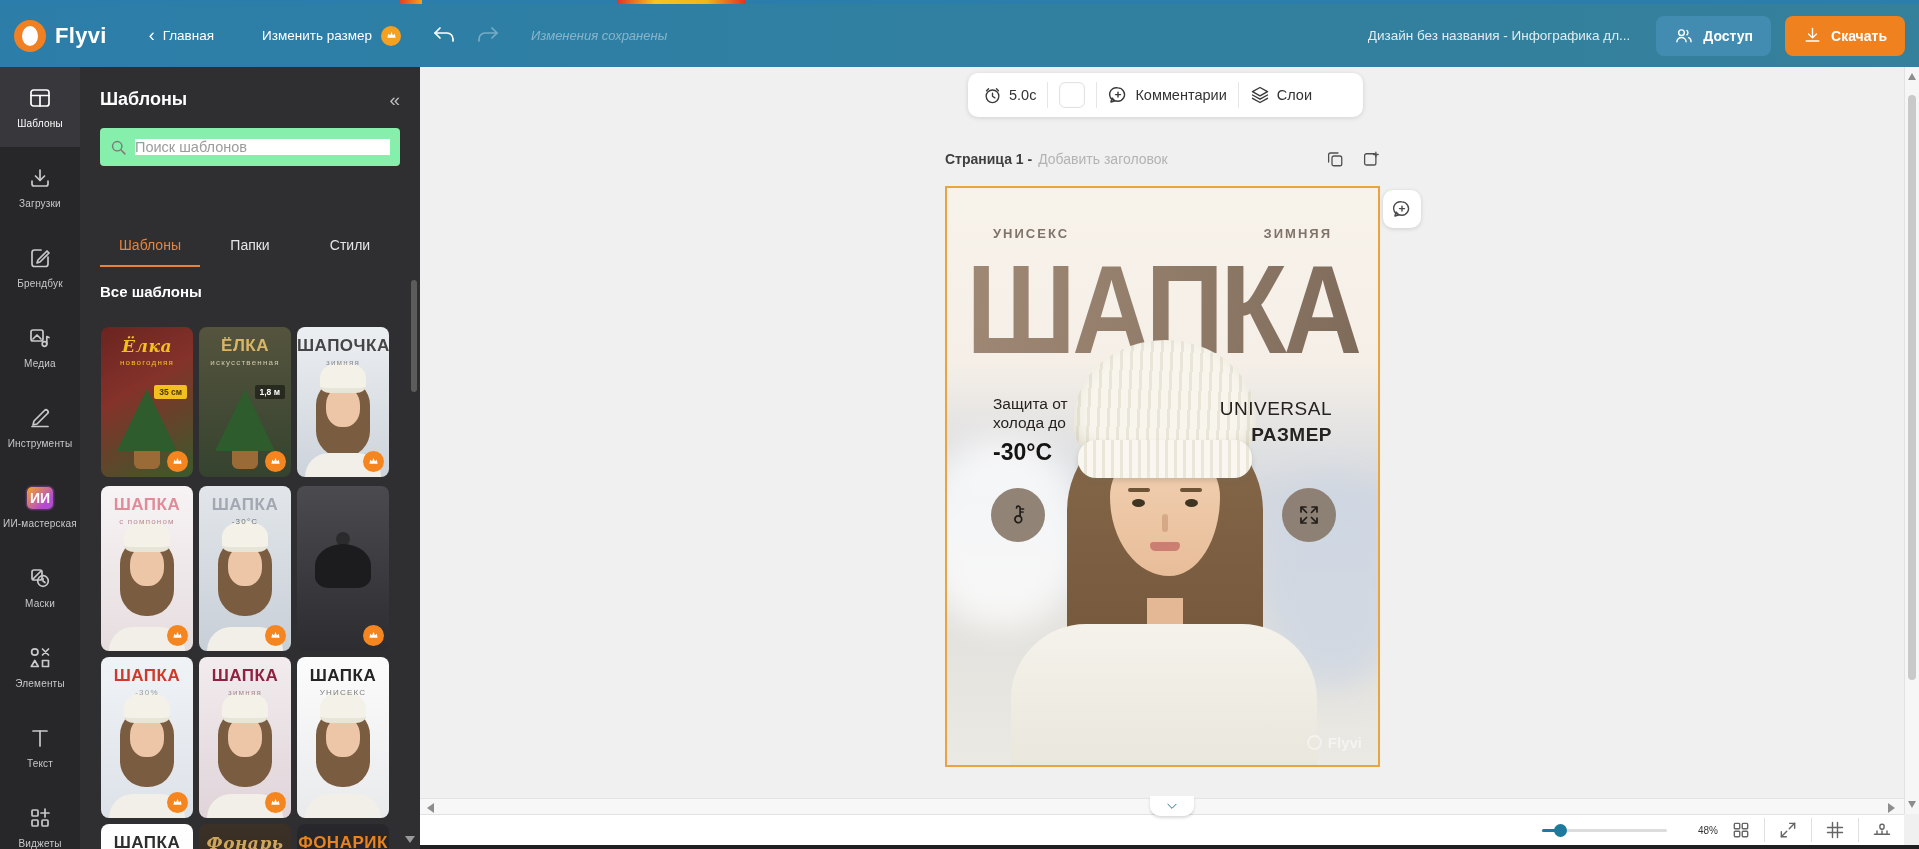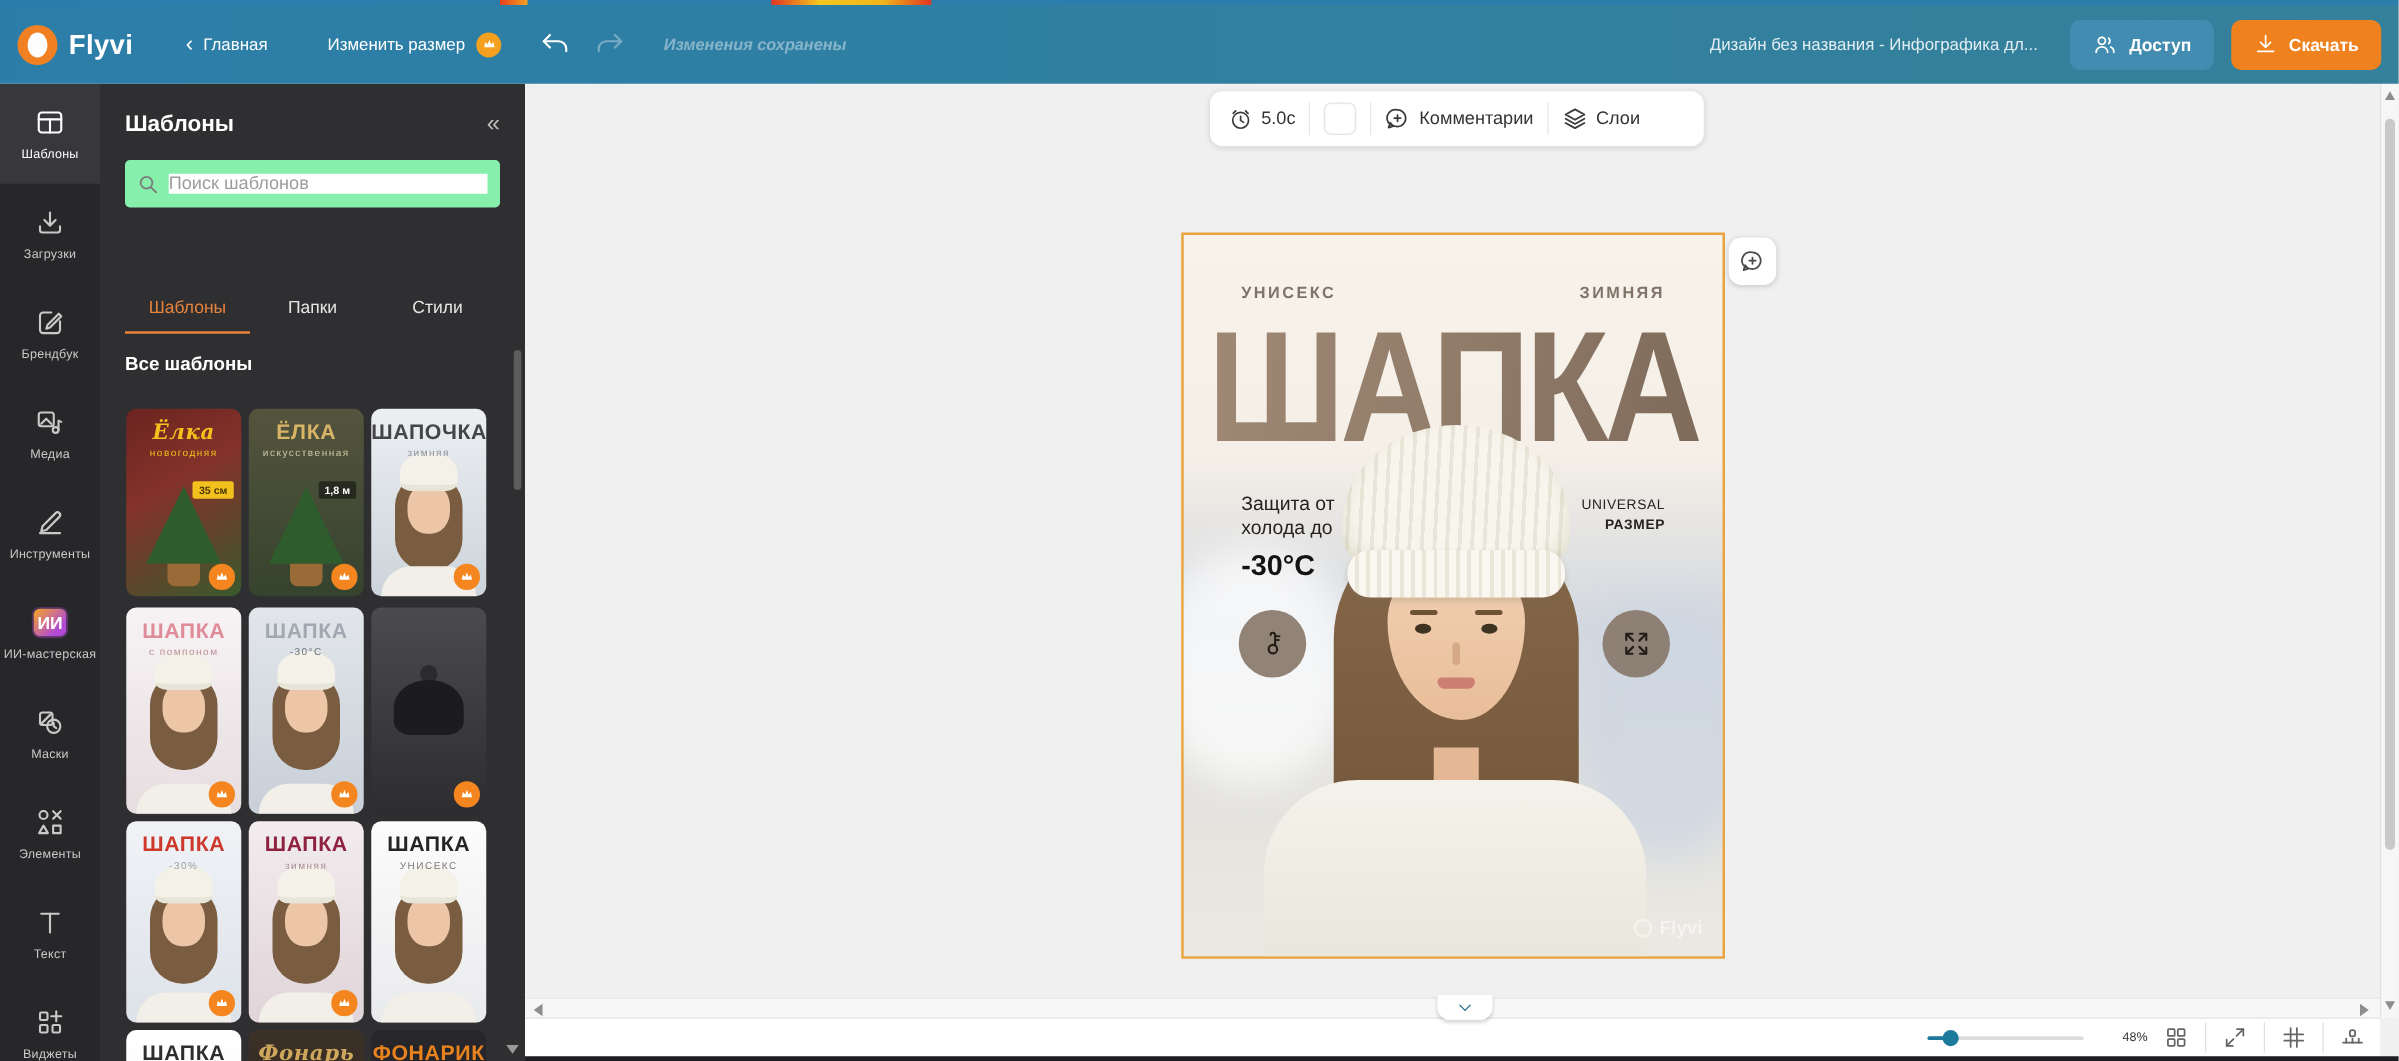--- a/index.html
+++ b/index.html
@@ -22,21 +22,21 @@
   .logo { display:flex; align-items:center; gap:9px; cursor:pointer; }
   .logo-mark { width:32px; height:32px; border-radius:50%; background:#f08021; position:relative; }
   .logo-mark::after { content:""; position:absolute; left:8px; top:6px; width:16px; height:20px; border-radius:50%; background:#fdfdfd; }
   .logo-text { font-size:22px; font-weight:700; letter-spacing:.3px; }
   .tb-home { margin-left:42px; display:flex; align-items:center; gap:8px; font-size:13.5px; cursor:pointer; }
   .tb-home .chev { font-size:18px; line-height:1; margin-top:-2px; }
   .tb-resize { margin-left:48px; display:flex; align-items:center; gap:9px; font-size:13.5px; cursor:pointer; }
   .crown-badge { width:20px; height:20px; border-radius:50%; background:#f5a11f; display:flex; align-items:center; justify-content:center; color:#fff; }
   .tb-undo,.tb-redo { margin-left:30px; width:26px; height:26px; color:#fff; cursor:pointer; }
   .tb-redo { margin-left:18px; opacity:.35; }
-  .tb-saved { margin-left:30px; font-size:13px; font-style:italic; color:rgba(255,255,255,.42);font-weight:bold; }
+  .tb-saved { margin-left:30px; font-size:13px; font-style:italic; color:rgba(255,255,255,.42); }
   .tb-doc { margin-left:auto; font-size:13.5px; color:rgba(255,255,255,.85); max-width:280px; white-space:nowrap; overflow:hidden; }
   .tb-btn { height:40px; border:none; border-radius:8px; display:flex; align-items:center; gap:9px; padding:0 18px;
     color:#fff; font-size:14px; font-weight:600; font-family:inherit; cursor:pointer; }
   .btn-access { margin-left:26px; background:#418cb0; }
   .btn-download { margin-left:14px; background:#f0811f; }
 
   
   .sidebar { position:absolute; left:0; top:67px; width:80px; height:782px; background:#27272a; z-index:30; overflow:hidden; }
   .side-item { height:80px; display:flex; flex-direction:column; align-items:center; justify-content:center; gap:7px; color:#c9c9c9; cursor:pointer; }
   .side-item.active { background:#37373c; color:#ffffff; }
@@ -125,21 +125,21 @@
   .w-face .nose { position:absolute; left:52px; top:70px; width:6px; height:18px; border-radius:3px; background:rgba(200,150,115,.6); }
   .w-face .lips { position:absolute; left:40px; top:98px; width:30px; height:9px; border-radius:5px 5px 8px 8px; background:#cd7e72; }
   .w-hat { position:absolute; left:127px; top:152px; width:182px; height:128px; border-radius:50% 50% 42% 42%/62% 62% 30% 30%;
     background:repeating-linear-gradient(93deg,#f7f5ec 0 7px,#e9e6d9 7px 10px); z-index:6;
     box-shadow:inset 0 -8px 14px rgba(160,150,120,.25); }
   .w-brim { position:absolute; left:131px; top:252px; width:174px; height:38px; border-radius:18px;
     background:repeating-linear-gradient(90deg,#f9f7ef 0 6px,#eae7da 6px 9px); z-index:6;
     box-shadow:0 3px 5px rgba(120,110,90,.25); }
   .d-left { position:absolute; left:46px; top:206px; z-index:7; color:#262220; font-size:15.5px; line-height:19px; }
   .d-temp { margin-top:11px; font-size:23px; font-weight:700; color:#161412; }
-  .d-right { position:absolute; right:46px; top:210px; z-index:7; text-align:right; color:#262220; font-size:11px; letter-spacing:.5px; }
+  .d-right { position:absolute; right:46px; top:210px; z-index:7; text-align:right; color:#262220; font-size:19px; letter-spacing:.5px; }
   .d-right .b { font-weight:700; margin-top:4px; }
   .d-circle { position:absolute; top:300px; width:54px; height:54px; border-radius:50%; background:rgba(136,120,106,.92);
     display:flex; align-items:center; justify-content:center; color:#221d19; z-index:7; }
   .c-left { left:44px; } .c-right { right:42px; }
   .d-watermark { position:absolute; right:16px; bottom:14px; display:flex; align-items:center; gap:6px; z-index:8;
     color:rgba(255,255,255,.5); font-weight:700; font-size:15px; }
   .d-watermark i { width:15px; height:15px; border-radius:50%; border:2px solid rgba(255,255,255,.45); }
 
   .comment-fab { position:absolute; left:963px; top:123px; width:38px; height:38px; border-radius:10px; background:#fff;
     box-shadow:0 1px 4px rgba(0,0,0,.15); display:flex; align-items:center; justify-content:center; color:#4a4a4a; cursor:pointer; }
@@ -517,20 +517,38 @@
       <div class="ft-item">
         <svg class="ic" width="20" height="20" viewBox="0 0 24 24">
             <path d="M12 3 L21 8 L12 13 L3 8 Z"></path>
             <path d="M3 12 L12 17 L21 12"></path>
             <path d="M3 16 L12 21 L21 16"></path>
           </svg>
         <span class="ft-label">Слои</span>
       </div>
     </div>
 
+    <div class="page-head">
+      <span class="page-label">Страница 1 -</span>
+      <span class="page-placeholder">Добавить заголовок</span>
+      <span class="page-actions">
+        <span>
+          <svg class="ic" width="18" height="18" viewBox="0 0 24 24">
+              <rect x="8" y="8" width="13" height="13" rx="2.5"></rect>
+              <path d="M16 4 H6 a2.5 2.5 0 0 0 -2.5 2.5 V16"></path>
+            </svg>
+        </span>
+        <span>
+          <svg class="ic" width="18" height="18" viewBox="0 0 24 24">
+              <rect x="3.5" y="5" width="15" height="15" rx="2.5"></rect>
+              <path d="M18.5 3 V9 M15.5 6 H21.5"></path>
+            </svg>
+        </span>
+      </span>
+    </div>
 
     <div class="design">
       <div class="blob b1"></div>
       <div class="blob b2"></div>
       <h2 class="d-title">ШАПКА</h2>
       <div class="d-tags">
         <span>УНИСЕКС</span>
         <span>ЗИМНЯЯ</span>
       </div>
       <div class="w-hair"></div>

